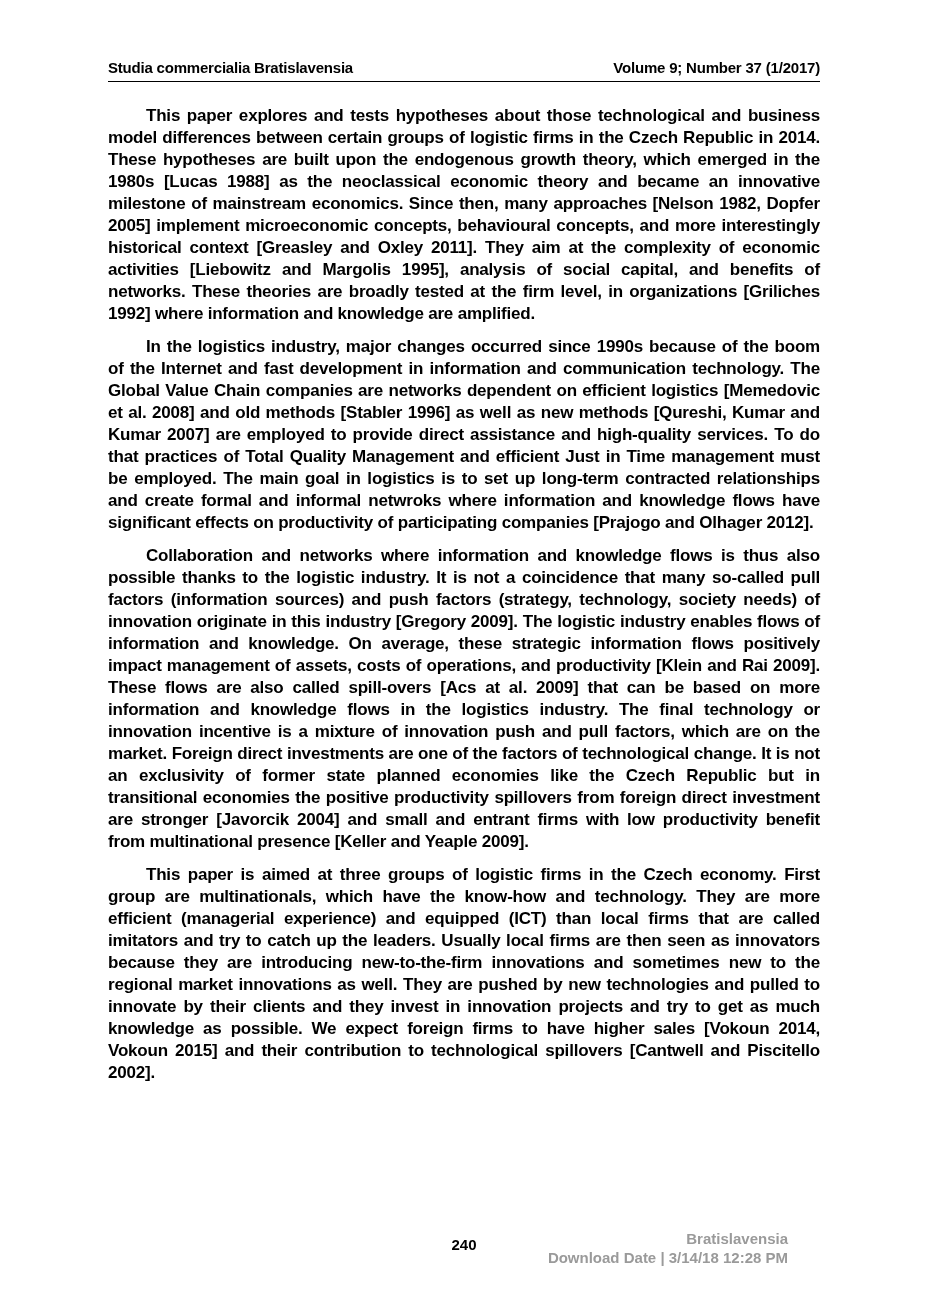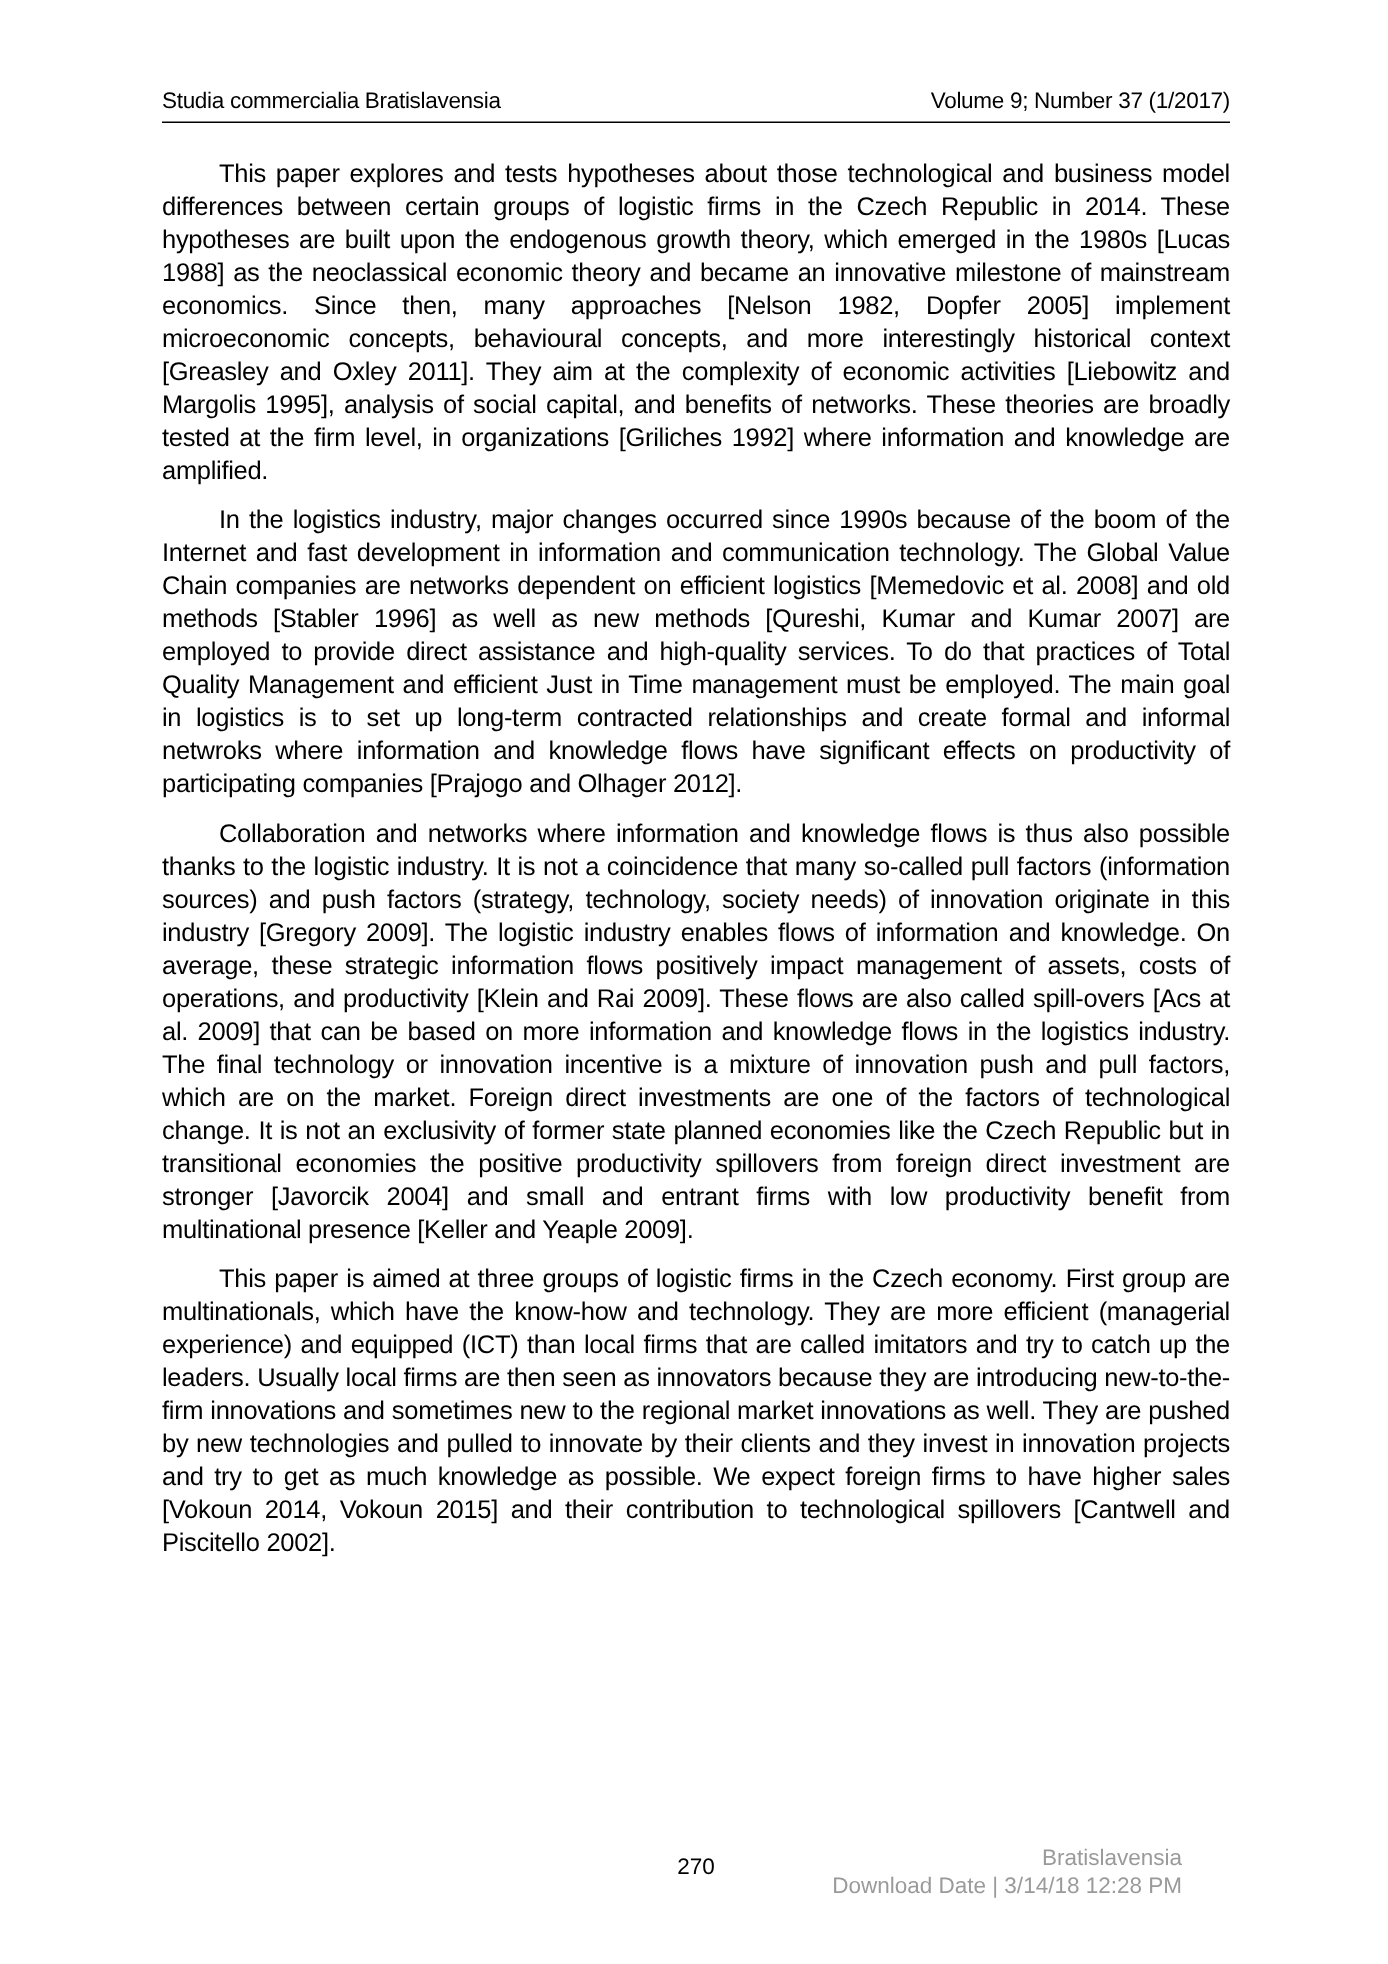--- a/index.html
+++ b/index.html
@@ -8,20 +8,21 @@
     background: #ffffff;
   }
   .page {
     position: relative;
     width: 925px;
     height: 1309px;
     background: #ffffff;
     font-family: "Liberation Sans", sans-serif;
     color: #000000;
     overflow: hidden;
+    font-weight: bold;
   }
   .header {
     position: absolute;
     left: 108px;
     top: 59px;
     width: 712px;
     display: flex;
     justify-content: space-between;
     align-items: baseline;
     font-size: 15px;
@@ -74,20 +75,20 @@
     <span>Volume 9; Number 37 (1/2017)</span>
   </div>
 
   <div class="content">
     <p class="indent">This paper explores and tests hypotheses about those technological and business model differences between certain groups of logistic firms in the Czech Republic in 2014. These hypotheses are built upon the endogenous growth theory, which emerged in the 1980s [Lucas 1988] as the neoclassical economic theory and became an innovative milestone of mainstream economics. Since then, many approaches [Nelson 1982, Dopfer 2005] implement microeconomic concepts, behavioural concepts, and more interestingly historical context [Greasley and Oxley 2011]. They aim at the complexity of economic activities [Liebowitz and Margolis 1995], analysis of social capital, and benefits of networks. These theories are broadly tested at the firm level, in organizations [Griliches 1992] where information and knowledge are amplified.</p>
     <p class="indent">In the logistics industry, major changes occurred since 1990s because of the boom of the Internet and fast development in information and communication technology. The Global Value Chain companies are networks dependent on efficient logistics [Memedovic et al. 2008] and old methods [Stabler 1996] as well as new methods [Qureshi, Kumar and Kumar 2007] are employed to provide direct assistance and high-quality services. To do that practices of Total Quality Management and efficient Just in Time management must be employed. The main goal in logistics is to set up long-term contracted relationships and create formal and informal netwroks where information and knowledge flows have significant effects on productivity of participating companies [Prajogo and Olhager 2012].</p>
     <p class="indent">Collaboration and networks where information and knowledge flows is thus also possible thanks to the logistic industry. It is not a coincidence that many so-called pull factors (information sources) and push factors (strategy, technology, society needs) of innovation originate in this industry [Gregory 2009]. The logistic industry enables flows of information and knowledge. On average, these strategic information flows positively impact management of assets, costs of operations, and productivity [Klein and Rai 2009]. These flows are also called spill-overs [Acs at al. 2009] that can be based on more information and knowledge flows in the logistics industry. The final technology or innovation incentive is a mixture of innovation push and pull factors, which are on the market. Foreign direct investments are one of the factors of technological change. It is not an exclusivity of former state planned economies like the Czech Republic but in transitional economies the positive productivity spillovers from foreign direct investment are stronger [Javorcik 2004] and small and entrant firms with low productivity benefit from multinational presence [Keller and Yeaple 2009].</p>
     <p class="indent">This paper is aimed at three groups of logistic firms in the Czech economy. First group are multinationals, which have the know-how and technology. They are more efficient (managerial experience) and equipped (ICT) than local firms that are called imitators and try to catch up the leaders. Usually local firms are then seen as innovators because they are introducing new-to-the-firm innovations and sometimes new to the regional market innovations as well. They are pushed by new technologies and pulled to innovate by their clients and they invest in innovation projects and try to get as much knowledge as possible. We expect foreign firms to have higher sales [Vokoun 2014, Vokoun 2015] and their contribution to technological spillovers [Cantwell and Piscitello 2002].</p>
   </div>
 
-  <div class="page-number">270</div>
+  <div class="page-number">240</div>
 
   <div class="stamp">
     <div>Bratislavensia</div>
     <div>Download Date | 3/14/18 12:28 PM</div>
   </div>
 
 </div>
 
 </body></html>

